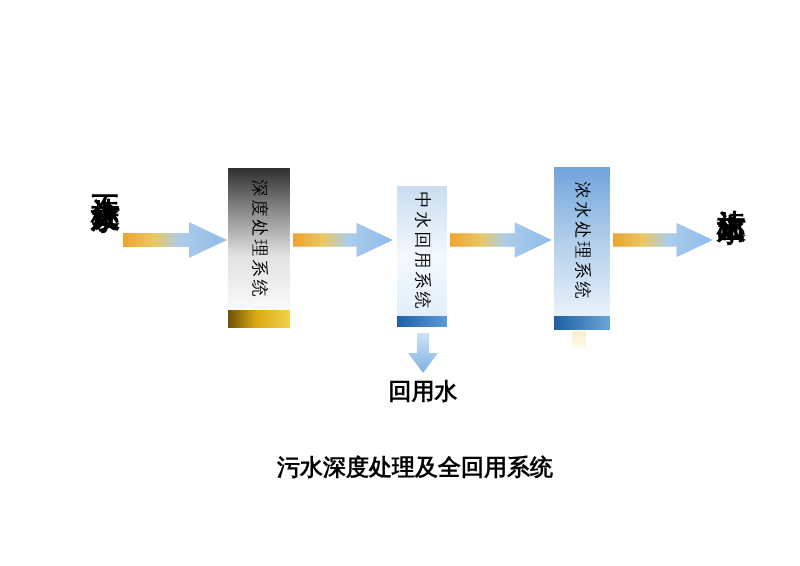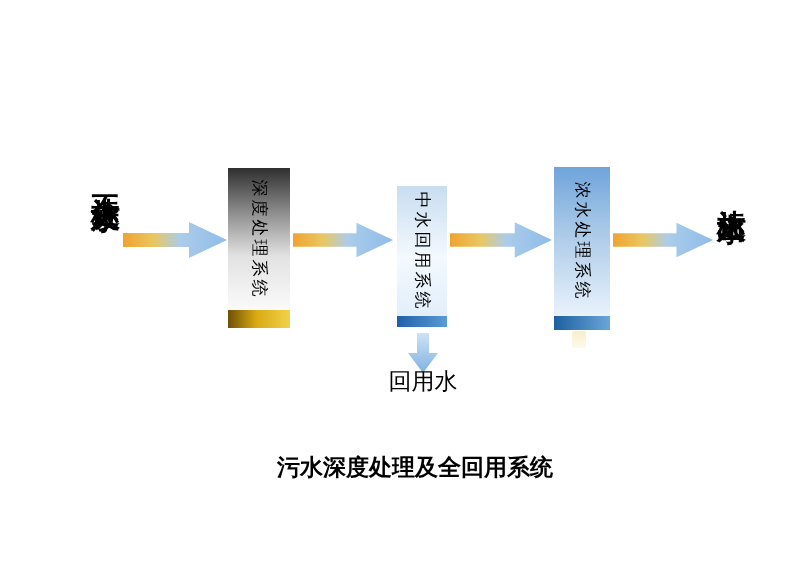--- a/index.html
+++ b/index.html
@@ -66,25 +66,25 @@
 
   .box3 { left: 554px; top: 167px; width: 56px; height: 163px; }
   .body3 { background: linear-gradient(180deg, #6fa4db 0%, #a6c7e7 40%, #e9f2fb 100%); }
   .bar3 { height: 14px; background: linear-gradient(90deg, #1d5fa0, #6aa6d8); }
 
   
   .down-arrow { position: absolute; left: 408px; top: 333px; }
   .reuse-label {
     position: absolute;
     left: 363px;
-    top: 366px;
+    top: 376px;
     width: 120px;
     text-align: center;
     font-size: 23px;
-    font-weight: normal;
+    font-weight: bold;
     color: #000000;
   }
 
   
   .residue {
     position: absolute;
     left: 572px;
     top: 331px;
     width: 14px;
     height: 17px;

